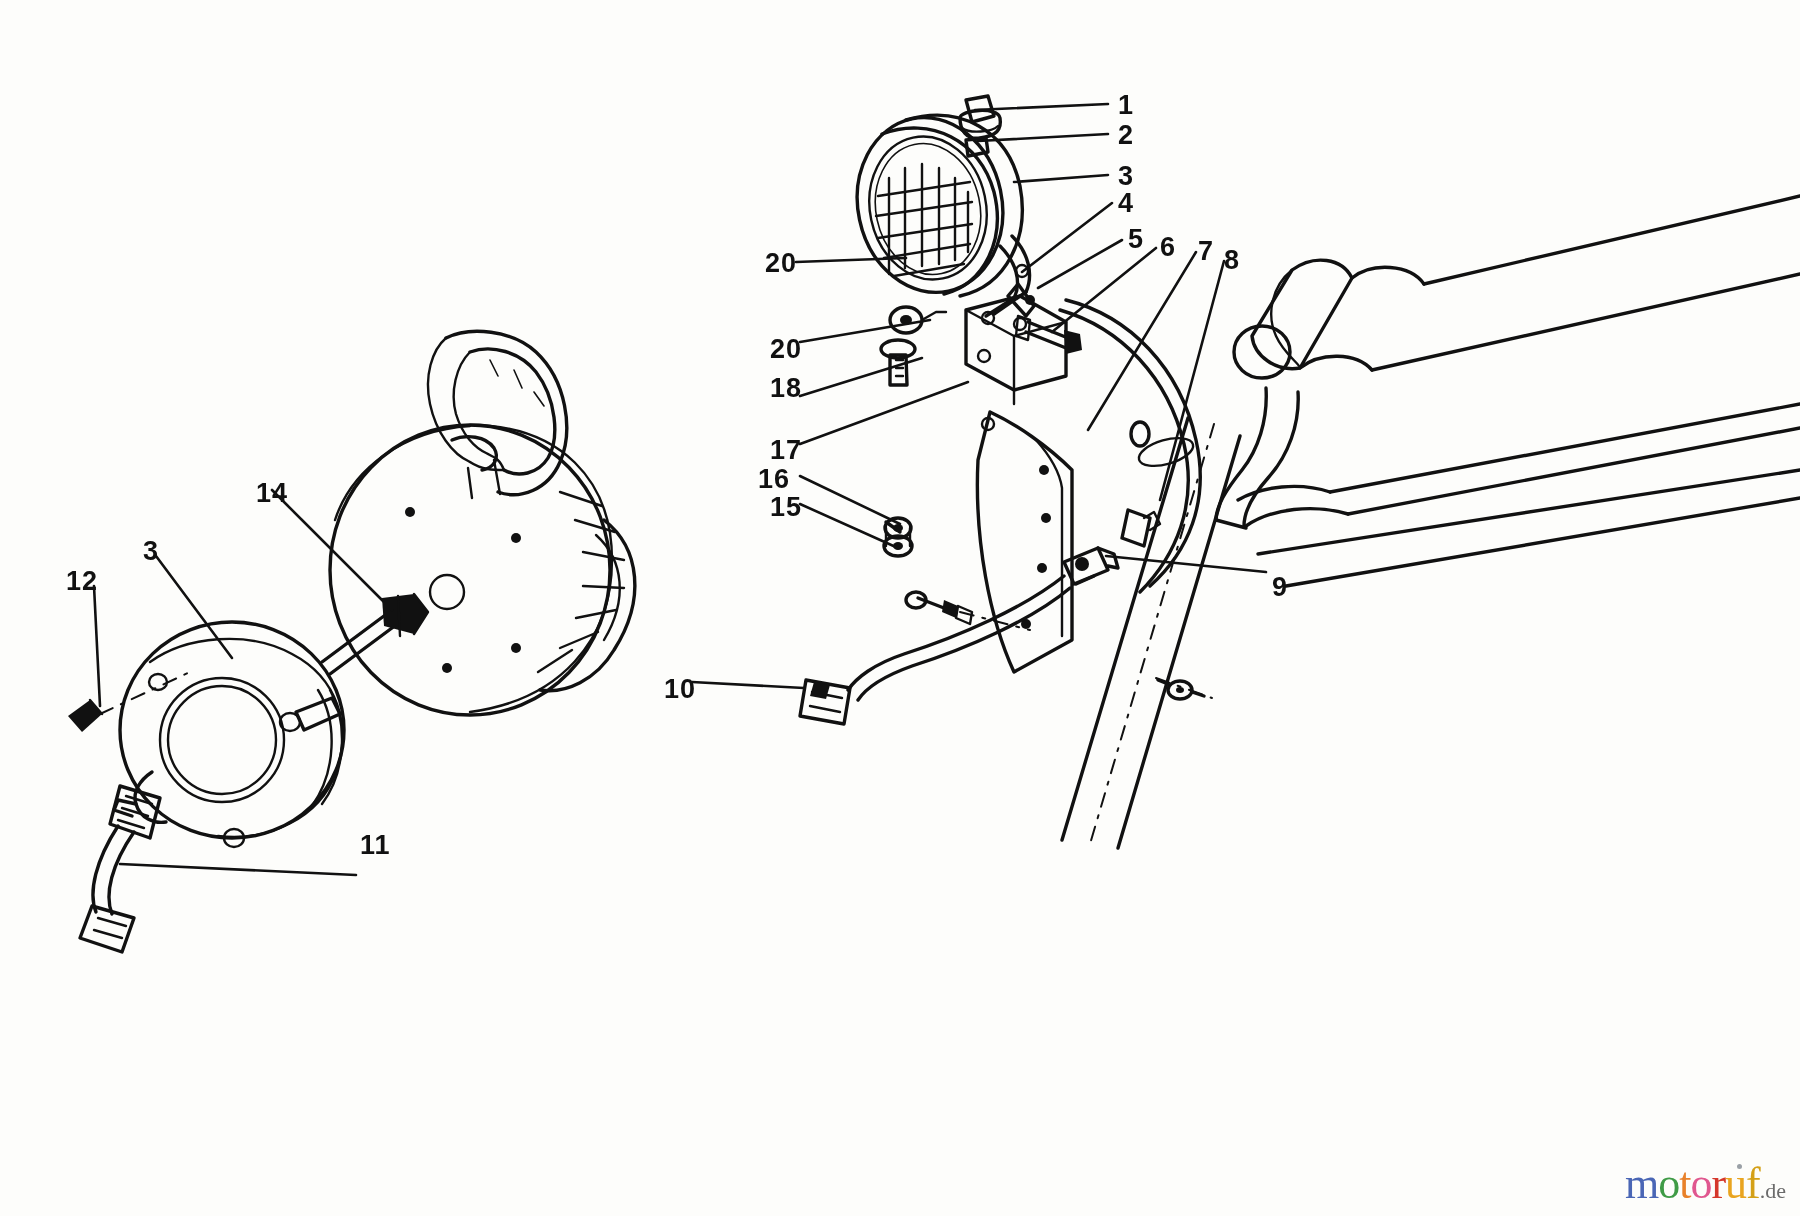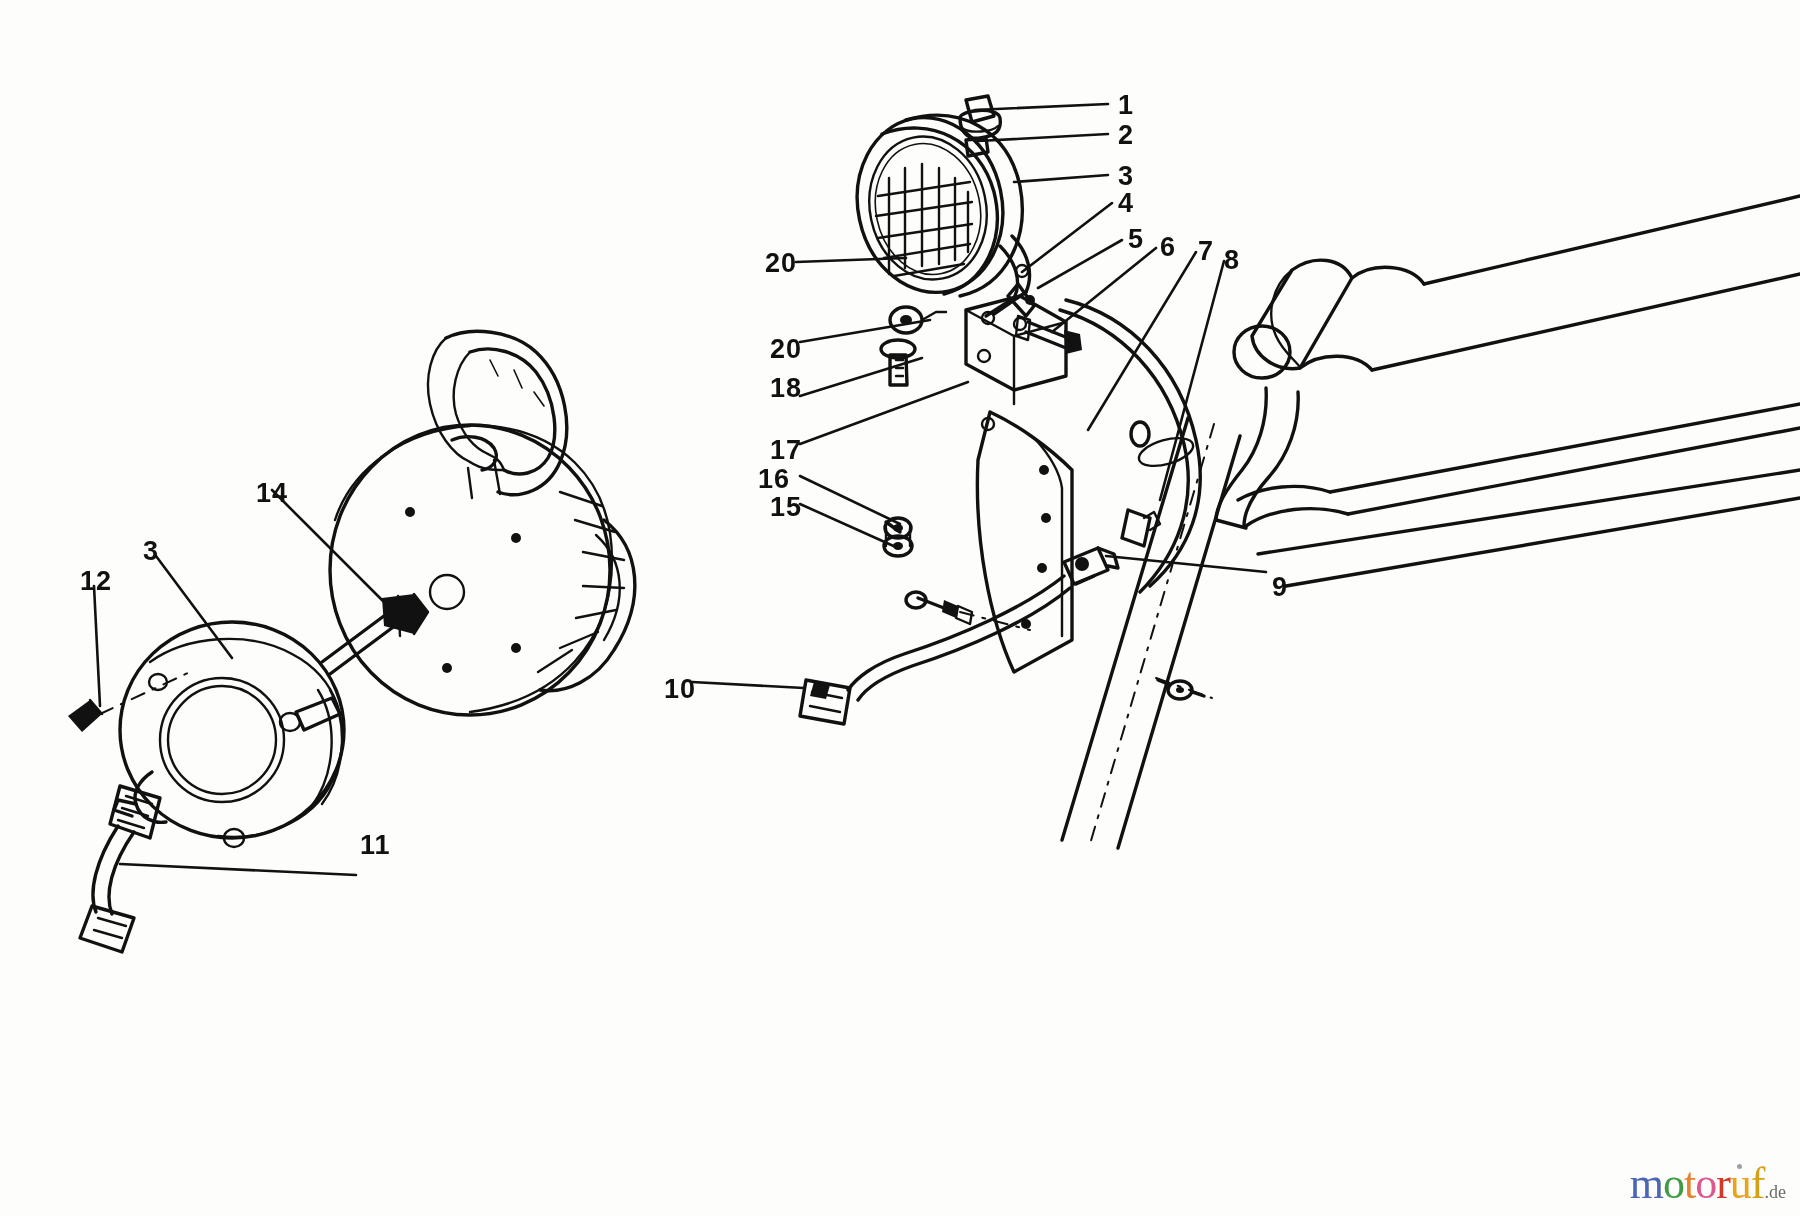--- a/index.html
+++ b/index.html
@@ -27,21 +27,21 @@
     position:absolute;
     right:14px;bottom:10px;
     font-family:"Liberation Serif", serif;
     font-size:44px;
     line-height:1;
     white-space:nowrap;
     letter-spacing:-1px;
   }
   #watermark .l{display:inline-block;}
   #watermark .suffix{
-    font-size:18px;
+    font-size:22px;
     color:#6b6b6b;
     letter-spacing:0;
     vertical-align:baseline;
   }
   #watermark .dotacc{
     position:absolute;
     width:5px;height:5px;border-radius:50%;
     background:#9aa0a6;
     right:44px;top:2px;
   }
@@ -320,21 +320,21 @@
       <div class="callout" style="left: 1118px; top: 122px;">2</div>
       <div class="callout" style="left: 1118px; top: 163px;">3</div>
       <div class="callout" style="left: 1118px; top: 190px;">4</div>
       <div class="callout" style="left: 1128px; top: 226px;">5</div>
       <div class="callout" style="left: 1160px; top: 234px;">6</div>
       <div class="callout" style="left: 1198px; top: 238px;">7</div>
       <div class="callout" style="left: 1224px; top: 247px;">8</div>
       <div class="callout" style="left: 1272px; top: 574px;">9</div>
       <div class="callout" style="left: 664px; top: 676px;">10</div>
       <div class="callout" style="left: 360px; top: 832px;">11</div>
-      <div class="callout" style="left: 80px; top: 568px;">12</div>
+      <div class="callout" style="left: 66px; top: 568px;">12</div>
       <div class="callout" style="left: 143px; top: 538px;">3</div>
       <div class="callout" style="left: 256px; top: 480px; text-align: right;">14</div>
       <div class="callout" style="left: 770px; top: 494px;">15</div>
       <div class="callout" style="left: 758px; top: 466px;">16</div>
       <div class="callout" style="left: 770px; top: 437px;">17</div>
       <div class="callout" style="left: 770px; top: 375px;">18</div>
       <div class="callout" style="left: 770px; top: 336px;">20</div>
       <div class="callout" style="left: 765px; top: 250px; text-align: right;">20</div>
     </div>
 

